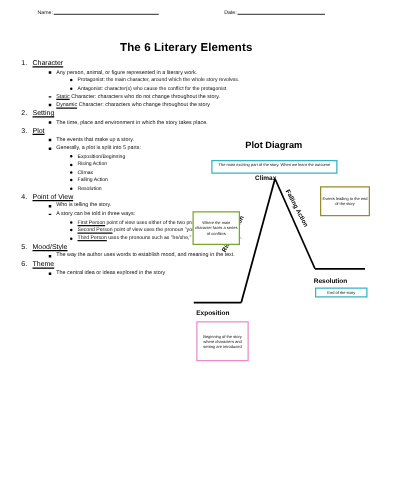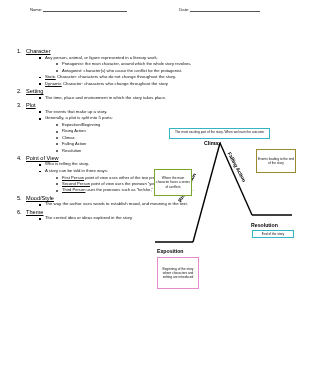--- a/index.html
+++ b/index.html
@@ -221,20 +221,21 @@
     <div class="hdr-field hdr-name">
       <span class="hdr-label">Name:</span>
       <span class="hdr-rule"></span>
     </div>
     <div class="hdr-field hdr-date">
       <span class="hdr-label">Date:</span>
       <span class="hdr-rule"></span>
     </div>
   </div>
 
+  <div class="doc-title">The 6 Literary Elements</div>
 
   <div class="outline" id="outline">
       <div class="sec">
         <div class="sec-head"><span class="sec-num">1.</span><span class="sec-title">Character</span></div>
         <ul class="lvl1">
           <li><span>Any person, animal, or figure represented in a literary work.</span><ul class="lvl2">
               <li>Protagonist: the main character, around which the whole story revolves.</li>
               <li>Antagonist: character(s) who cause the conflict for the protagonist.</li>
             </ul></li>
           <li><span class="u">Static</span><span> Character: characters who do not change throughout the story.</span></li>
@@ -279,20 +280,21 @@
       </div>
       <div class="sec">
         <div class="sec-head"><span class="sec-num">6.</span><span class="sec-title">Theme</span></div>
         <ul class="lvl1">
           <li><span>The central idea or ideas explored in the story</span></li>
         </ul>
       </div>
     </div>
 
   <div class="plot-panel">
+    <div class="plot-title">Plot Diagram</div>
 
     <svg class="plot-svg" viewBox="0 0 146 152">
 
       <path d="M 3 131 L 41 131" stroke="#000" stroke-width="1.4" fill="none"></path>
 
       <path d="M 41 131 L 68 32" stroke="#000" stroke-width="1.4" fill="none"></path>
 
       <path d="M 68 32 L 100 104" stroke="#000" stroke-width="1.4" fill="none"></path>
 
       <path d="M 100 104 L 140 104" stroke="#000" stroke-width="1.4" fill="none"></path>

